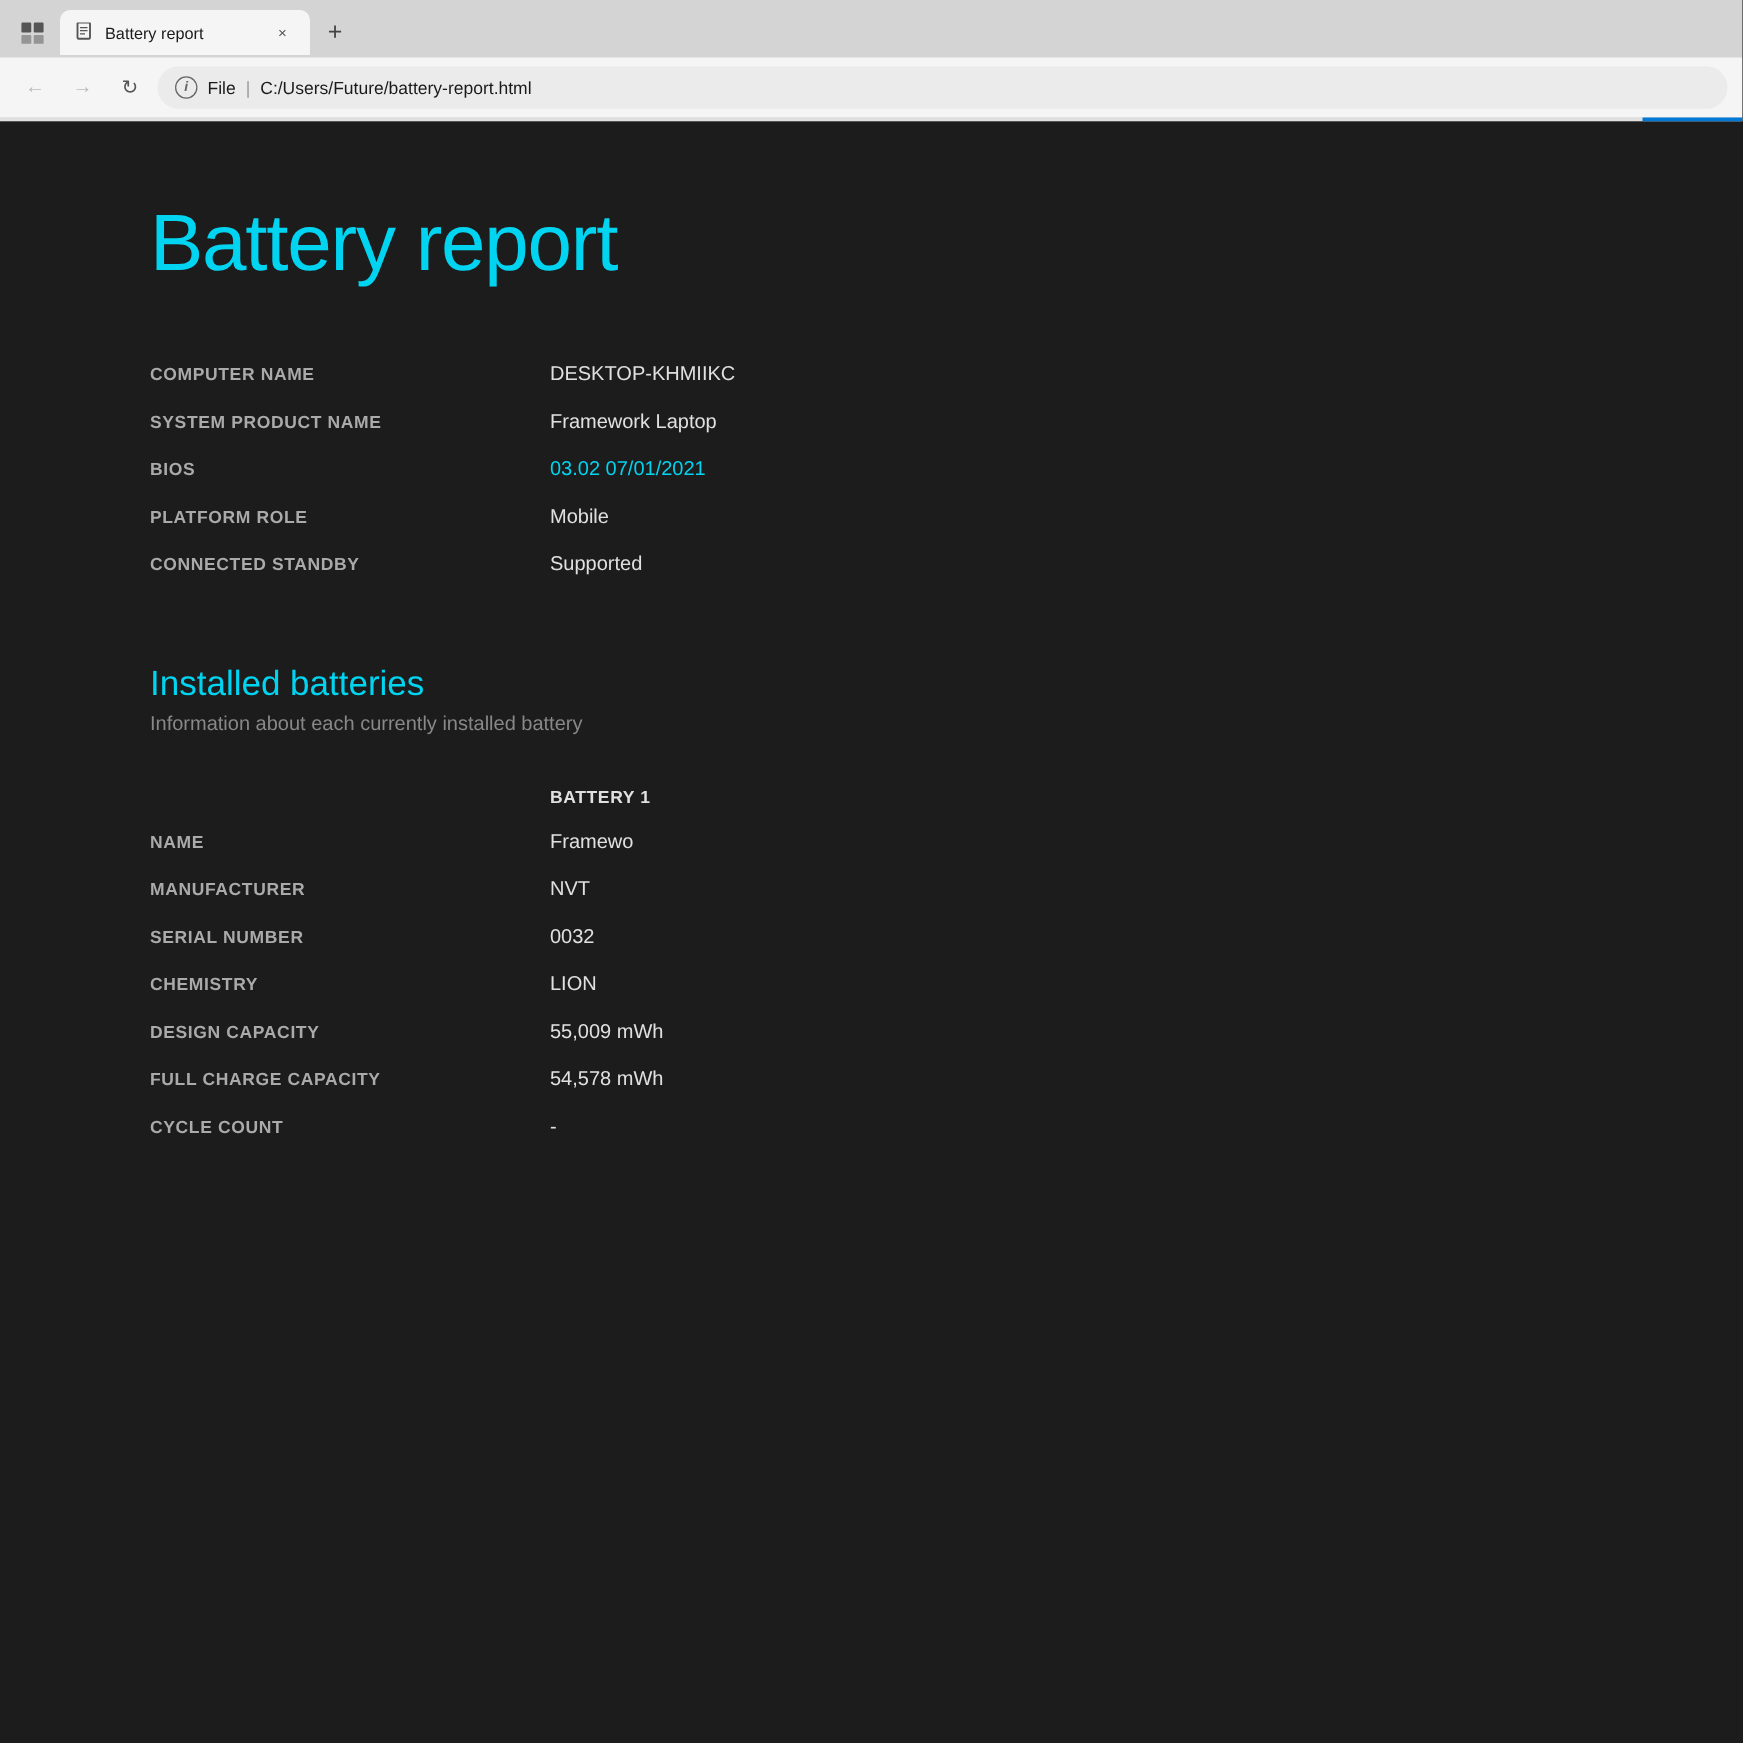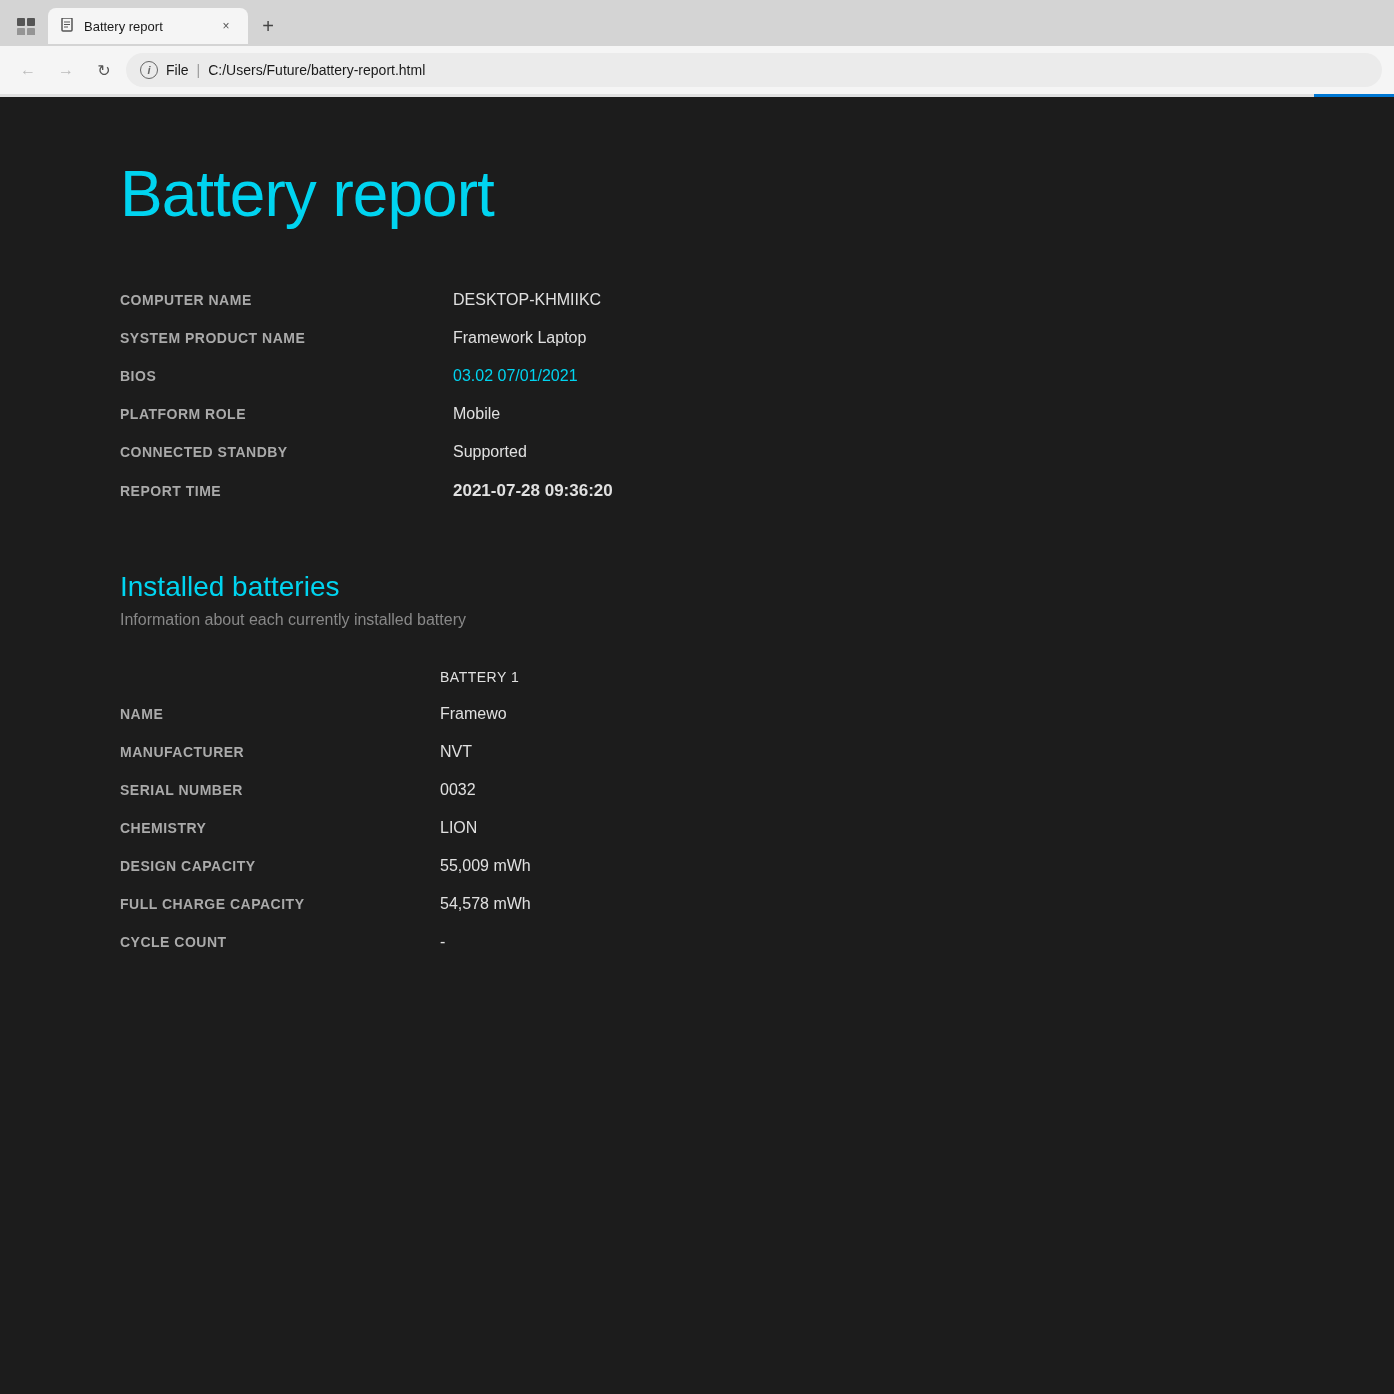--- a/index.html
+++ b/index.html
@@ -186,21 +186,21 @@
     }
 
     .info-table {
       margin-bottom: 60px;
     }
 
     .info-row {
       display: flex;
       align-items: baseline;
       padding: 10px 0;
-      gap: 13px;
+      gap: 0;
     }
 
     .info-label {
       font-size: 14px;
       font-weight: 700;
       color: #aaaaaa;
       text-transform: uppercase;
       letter-spacing: 0.5px;
       width: 320px;
       flex-shrink: 0;
@@ -248,21 +248,21 @@
       margin-bottom: 10px;
     }
 
     .battery-header-spacer {
       width: 320px;
       flex-shrink: 0;
     }
 
     .battery-col-header {
       font-size: 14px;
-      font-weight: 400;
+      font-weight: 700;
       color: #e0e0e0;
       text-transform: uppercase;
       letter-spacing: 0.5px;
     }
 
     .battery-info-row {
       display: flex;
       align-items: baseline;
       padding: 10px 0;
     }
@@ -355,24 +355,20 @@
     <div class="info-row">
       <span class="info-label">PLATFORM ROLE</span>
       <span class="info-value">Mobile</span>
     </div>
 
     <div class="info-row">
       <span class="info-label">CONNECTED STANDBY</span>
       <span class="info-value">Supported</span>
     </div>
 
-    <div class="info-row">
-      <span class="info-label">REPORT TIME</span>
-      <span class="info-value bold-value">2021-07-28  09:36:20</span>
-    </div>
 
   </div>
 
   <div class="section">
     <h2 class="section-title">Installed batteries</h2>
     <p class="section-subtitle">Information about each currently installed battery</p>
 
     <div class="battery-table">
 
       <div class="battery-header-row">

